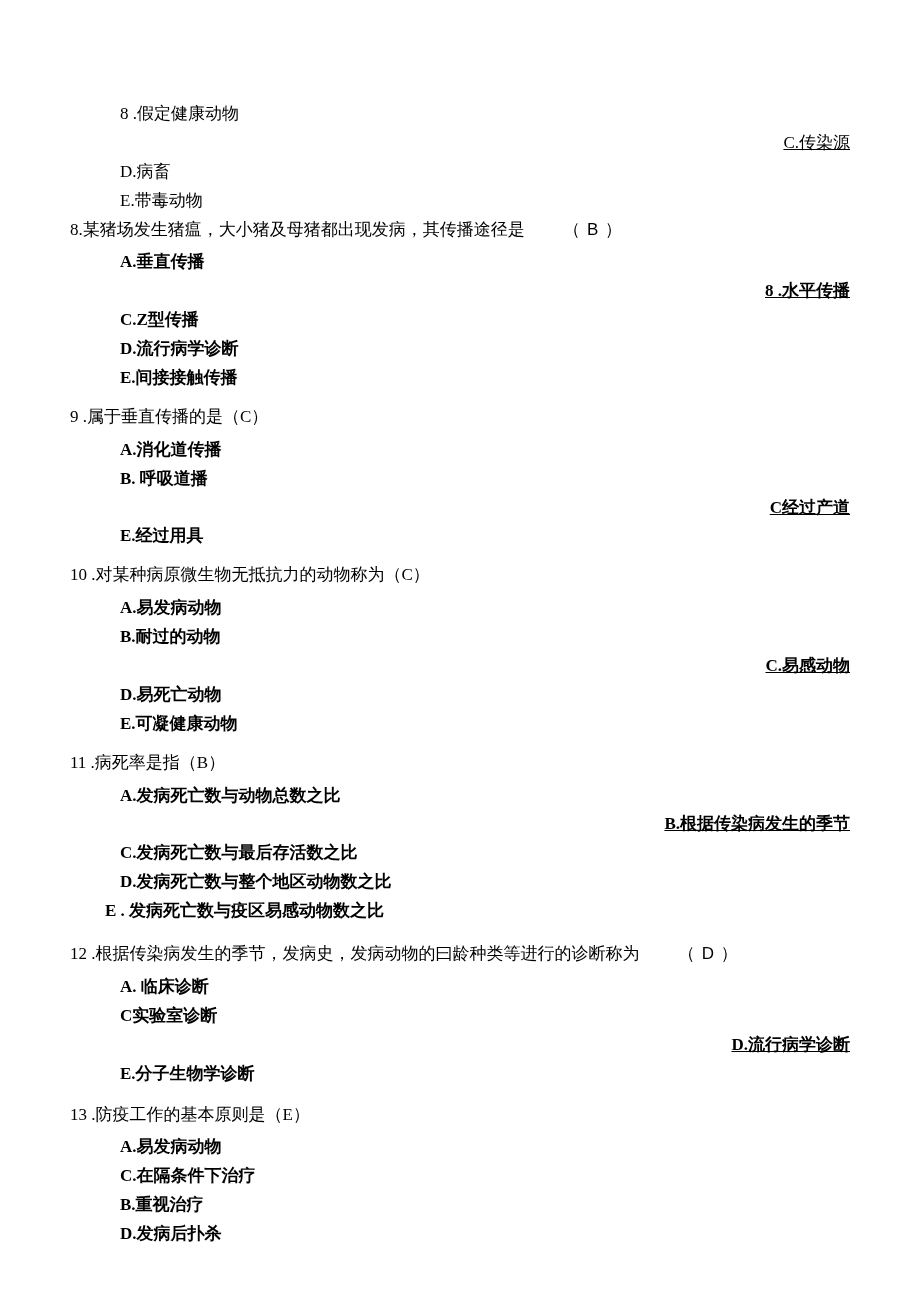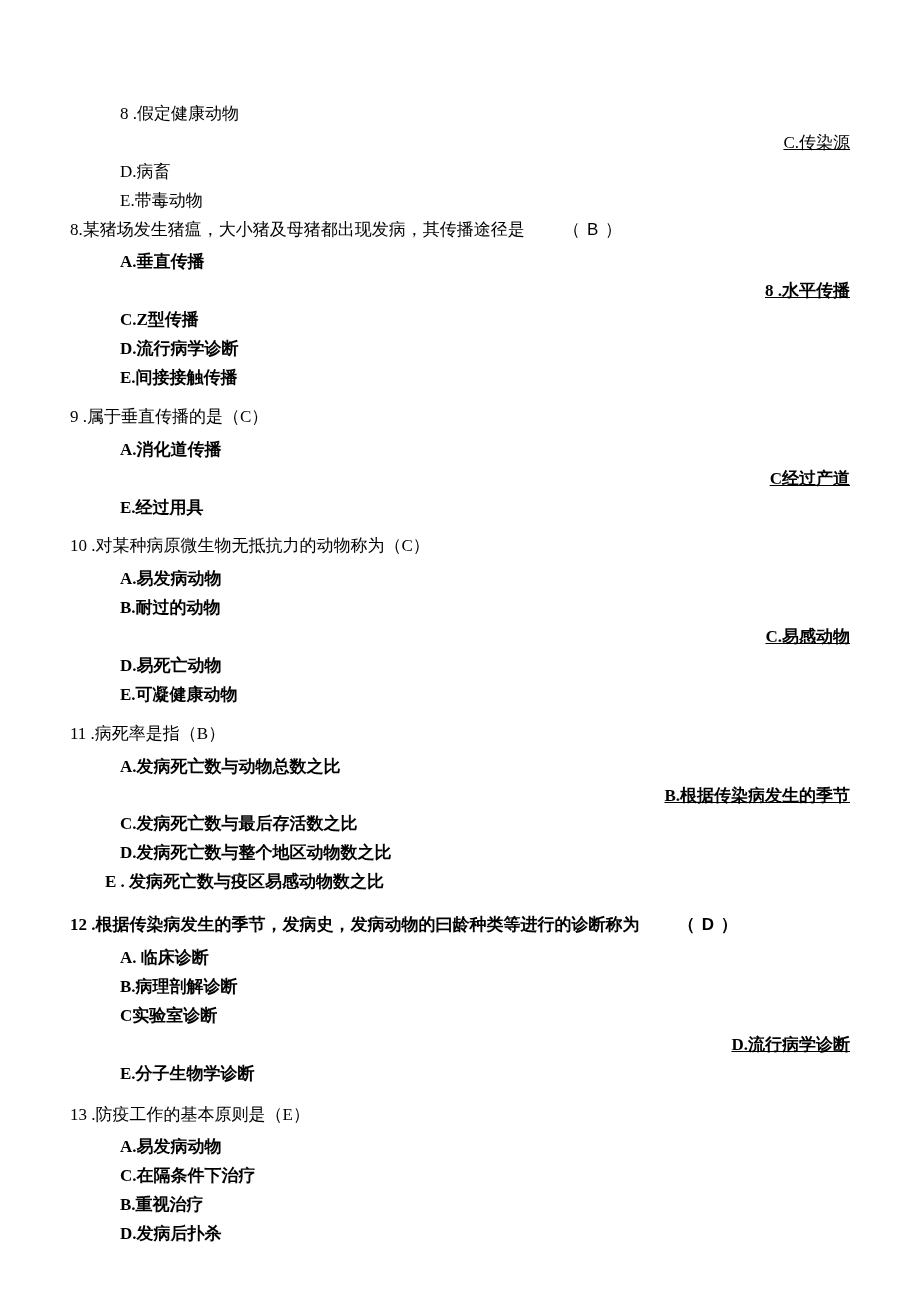--- a/index.html
+++ b/index.html
@@ -41,20 +41,21 @@
   <span class="opt">C.Z型传播</span>
   <span class="opt">D.流行病学诊断</span>
   <span class="opt">E.间接接触传播</span>
 </div>
 
 <div class="question">
   <span>9 .属于垂直传播的是（C）</span>
 </div>
 <div class="option-list">
   <span class="opt">A.消化道传播</span>
+  <span class="opt">B. 呼吸道播</span>
   <span class="opt underlined">C经过产道</span>
   <span class="opt">E.经过用具</span>
 </div>
 
 <div class="question">
   <span>10 .对某种病原微生物无抵抗力的动物称为（C）</span>
 </div>
 <div class="option-list">
   <span class="opt">A.易发病动物</span>
   <span class="opt">B.耐过的动物</span>
@@ -67,28 +68,27 @@
   <span>11 .病死率是指（B）</span>
 </div>
 <div class="option-list">
   <span class="opt">A.发病死亡数与动物总数之比</span>
   <span class="opt underlined">B.根据传染病发生的季节</span>
   <span class="opt">C.发病死亡数与最后存活数之比</span>
   <span class="opt">D.发病死亡数与整个地区动物数之比</span>
   <span class="opt" style="margin-left:-15px;">E . 发病死亡数与疫区易感动物数之比</span>
 </div>
 
-<div class="question" style="margin-top:14px;font-weight:bold;">
+<div class="question" style="margin-top:14px;">
   <span>12 .根据传染病发生的季节，发病史，发病动物的曰龄种类等进行的诊断称为</span>
   <span style="display:inline-block; width:30px;"></span>
   <span class="answer-paren">（ D ）</span>
 </div>
 <div class="option-list">
   <span class="opt">A. 临床诊断</span>
-  <span class="opt">B.病理剖解诊断</span>
   <span class="opt">C实验室诊断</span>
   <span class="opt underlined">D.流行病学诊断</span>
   <span class="opt">E.分子生物学诊断</span>
 </div>
 
 <div class="question" style="margin-top:12px;">
   <span>13 .防疫工作的基本原则是（E）</span>
 </div>
 <div class="option-list">
   <span class="opt">A.易发病动物</span>

